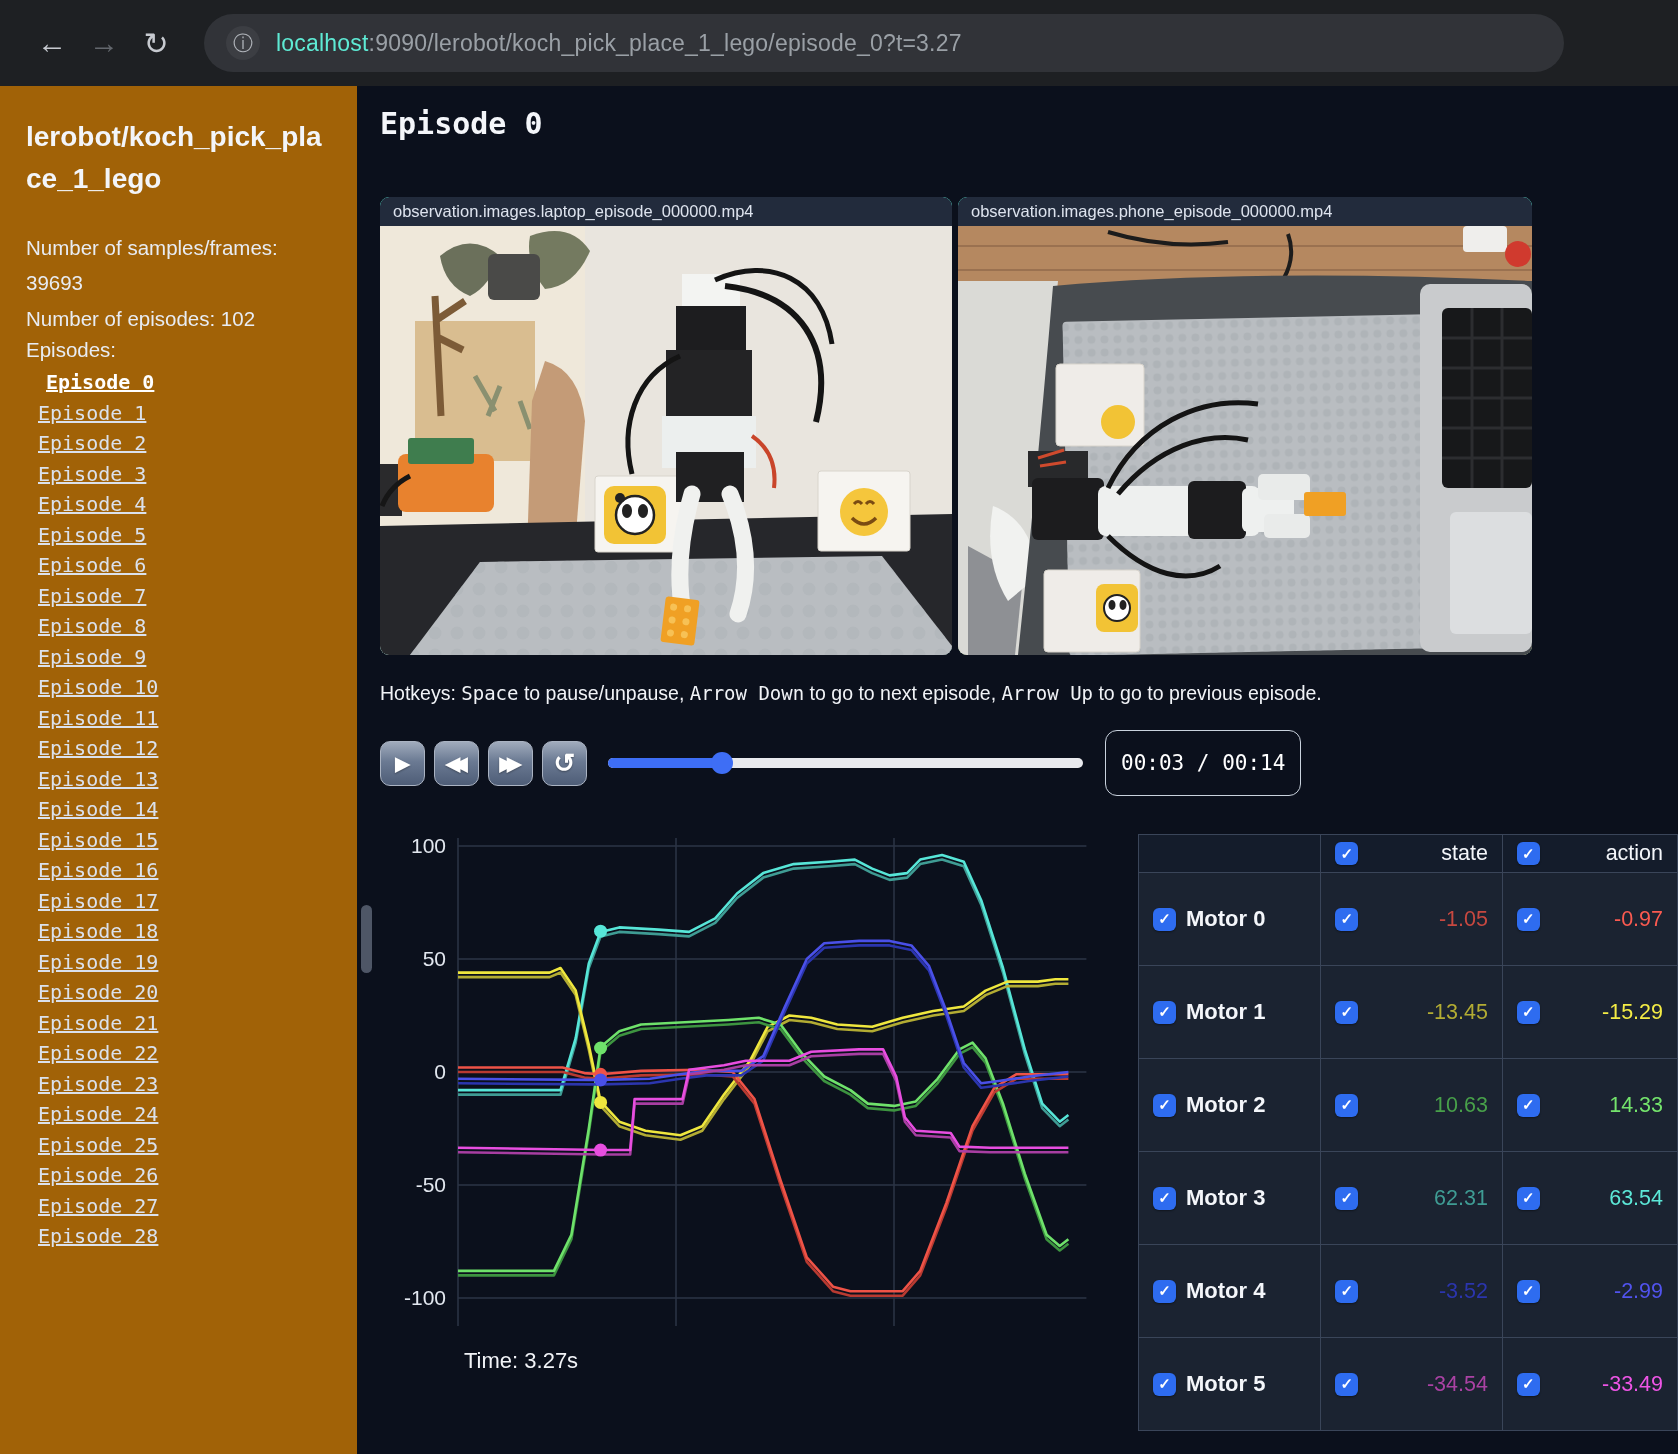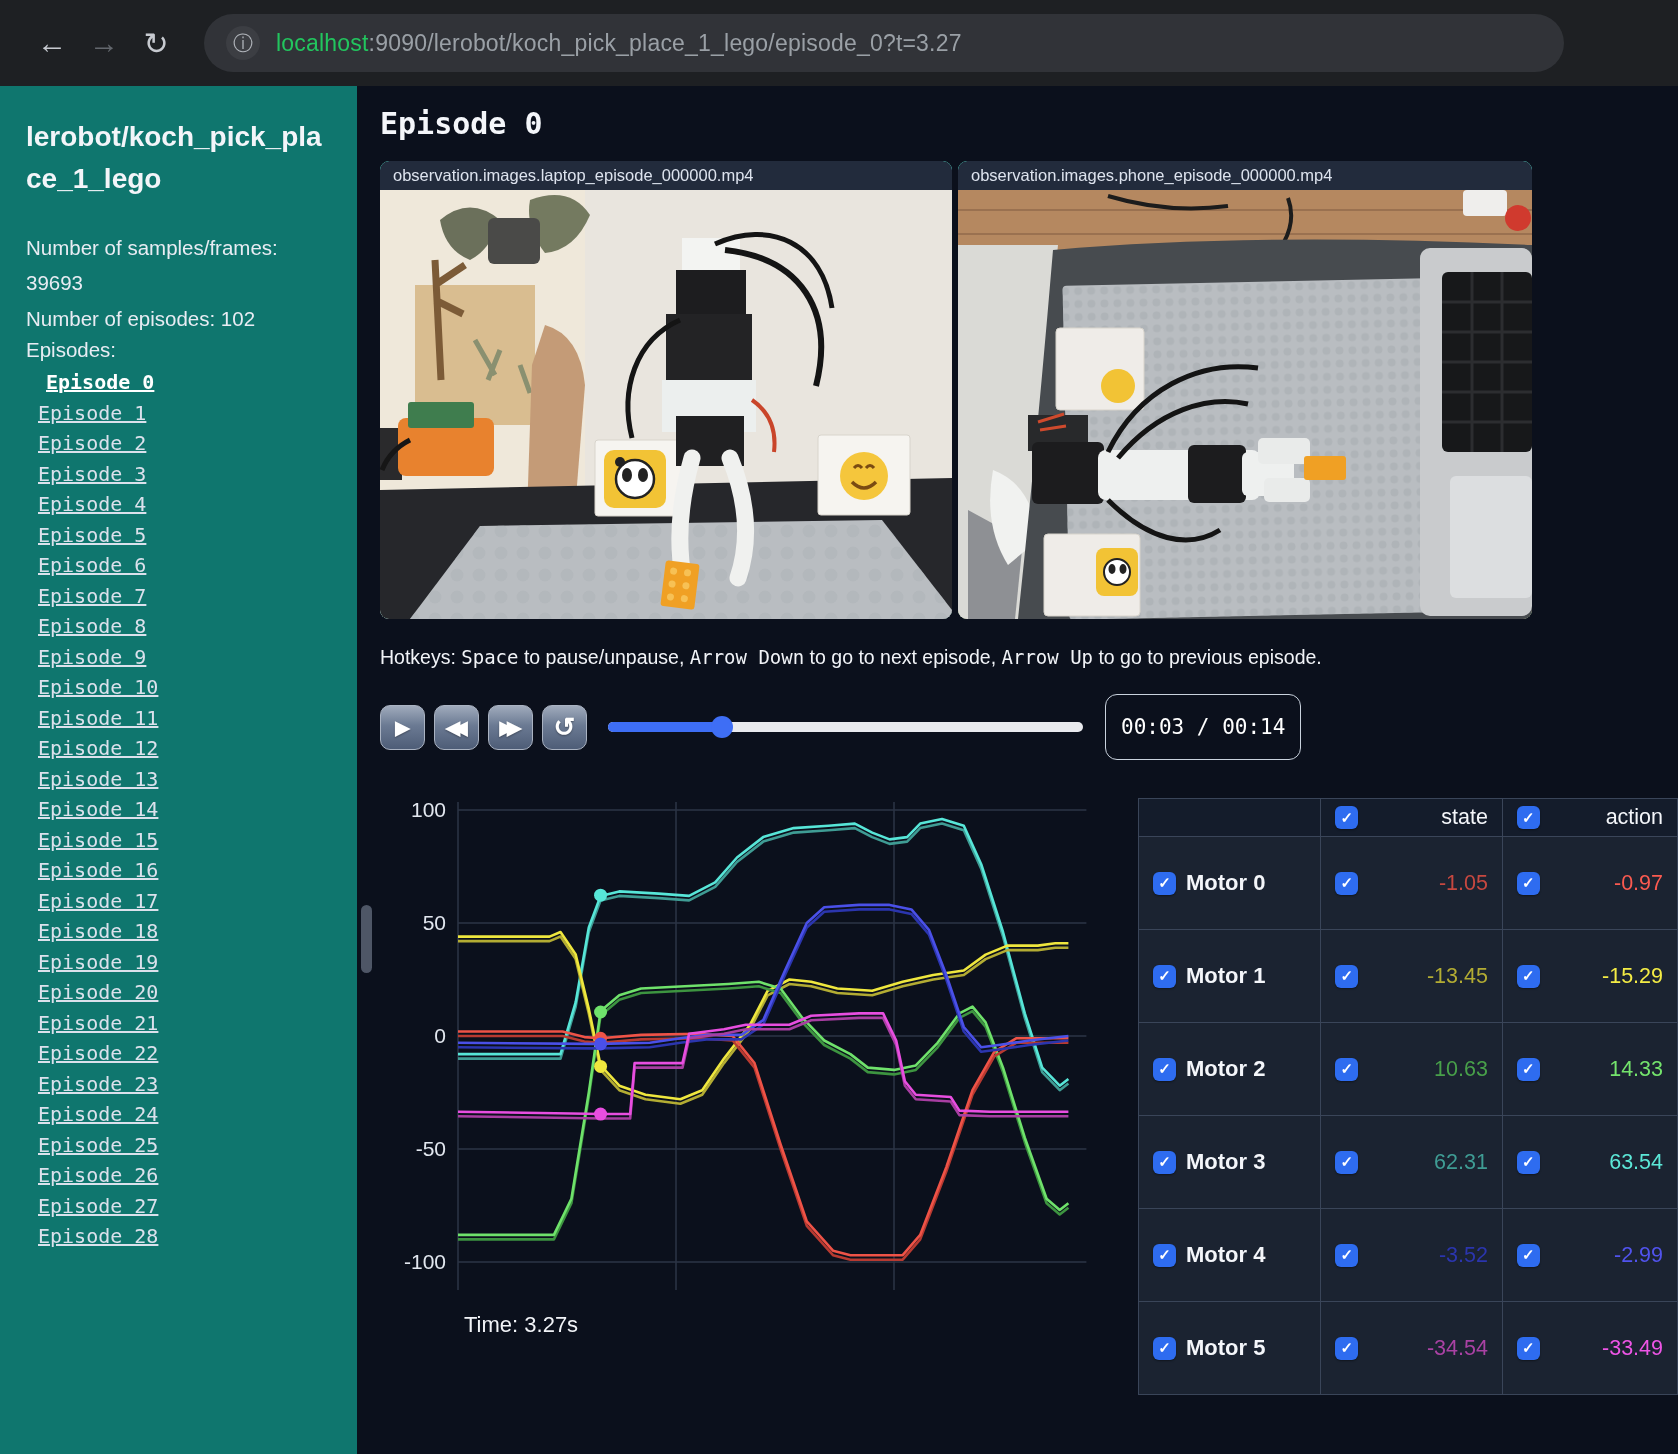--- a/index.html
+++ b/index.html
@@ -9,45 +9,45 @@
 
   
   .browser-bar { height:86px; background:#1e2023; display:flex; align-items:center; padding:0 26px; }
   .nav-ico { font-size:30px; color:#c7cad0; width:52px; text-align:center; cursor:pointer; }
   .nav-ico.disabled { color:#63676d; }
   .url-pill { flex:1; height:58px; margin-left:22px; margin-right:88px; background:#313338;
     border-radius:29px; display:flex; align-items:center; padding:0 22px; }
   .info-ico { width:34px; height:34px; border-radius:50%; background:#3c3e43; color:#aeb2b8;
     display:flex; align-items:center; justify-content:center; font-size:20px; margin-right:16px; }
   .url-text { font-size:23px; color:#9aa0a6; letter-spacing:.2px; }
-  .url-text .host { color:#22c55e; }
+  .url-text .host { color:#5eead4; }
 
   
   .content { display:flex; height:1368px; position:relative; }
-  .sidebar { width:357px; background:#0f766e; padding:30px 20px 0 26px; flex-shrink:0; }
+  .sidebar { width:357px; background:#a16207; padding:30px 20px 0 26px; flex-shrink:0; }
   .main { flex:1; padding:20px 0 0 23px; position:relative; }
 
   
   .ds-title { color:#f3f5f9; font-weight:bold; font-size:28px; line-height:1.5; word-break:break-all; }
   .stats { margin-top:30px; color:#e8ecf3; font-size:20.5px; line-height:1.73; }
   .episodes-label { color:#e8ecf3; font-size:20.5px; margin-top:2px; }
   .ep-list { list-style:none; margin-top:8px; }
   .ep-list li { margin:6.5px 0; }
   .ep-link { font-family:"DejaVu Sans Mono", monospace; font-size:20px; color:#dbe1ec;
     text-decoration:underline; cursor:pointer; padding-left:12px; }
   .ep-link.active { font-weight:bold; padding-left:20px; color:#fff; }
   .side-scroll-thumb { position:absolute; left:4px; top:819px; width:11px; height:68px;
     border-radius:6px; background:#4e5666; }
 
   
   .page-title { font-family:"DejaVu Sans Mono", monospace; font-size:30px; font-weight:bold; color:#f4f6fa; }
 
   
   .videos { display:flex; gap:6px; margin-top:20px; }
-  .vid-panel { border-radius:9px; overflow:hidden; background:#5eead4; }
+  .vid-panel { border-radius:9px; overflow:hidden; background:#5eead4;margin-top:36px; }
   .vid-head { height:29px; background:#222b3c; color:#dde3ee; font-size:16.5px;
     display:flex; align-items:center; padding-left:13px; border-radius:9px 9px 0 0; }
   .vid-body { display:block; }
 
   
   .hotkeys { margin-top:27px; color:#f1f3f7; font-size:19.5px; }
   .hotkeys .mono { font-size:19px; }
 
   
   .controls { margin-top:25px; display:flex; align-items:center; }

